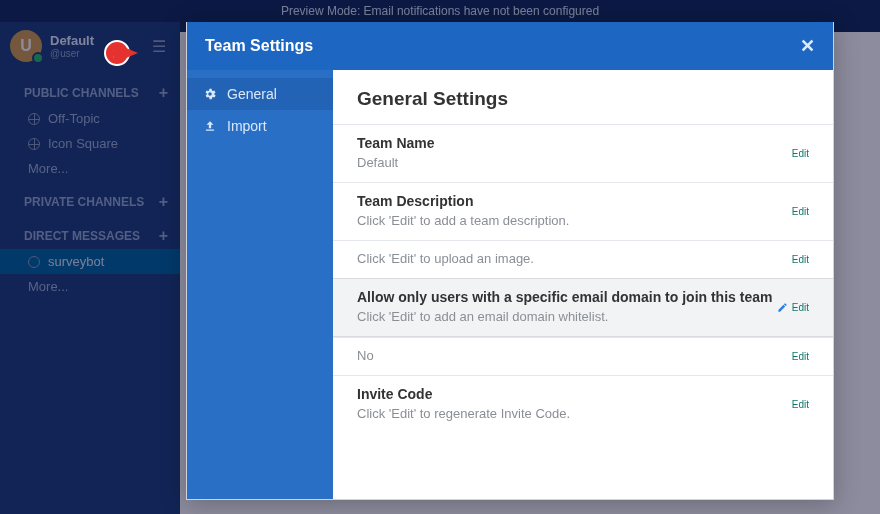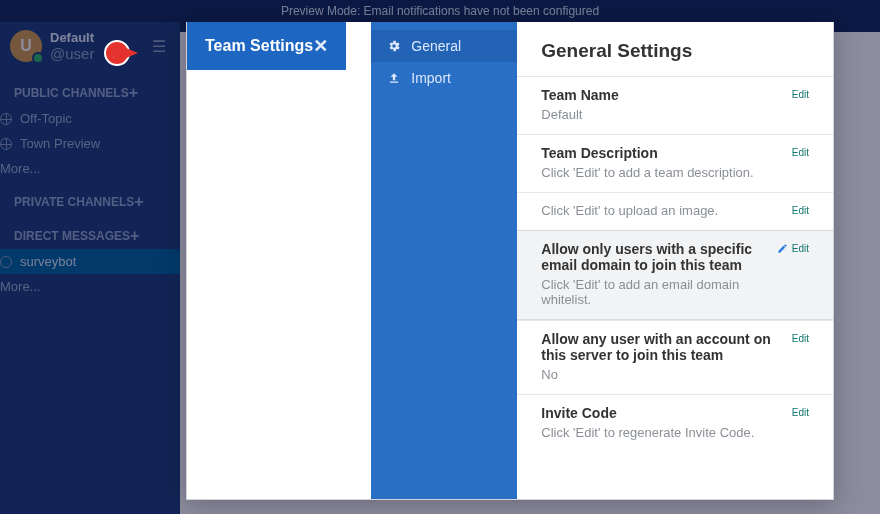--- a/index.html
+++ b/index.html
@@ -5,46 +5,46 @@
     * { margin:0; padding:0; box-sizing:border-box; }
     body { font-family:Arial,Helvetica,sans-serif; width:880px; height:514px; overflow:hidden; background:#fff; }
     .overlay-mask{ position:absolute; left:0; top:0; width:880px; height:514px; background:rgba(0,0,40,0.45); z-index:5; pointer-events:none; }
     .banner { height:32px; background:#142f5c; color:#dce6f4; font-size:12px; text-align:center; line-height:22px; width:880px; }
     .sidebar { position:absolute; left:0; top:22px; width:180px; height:492px; background:#20427a; color:#a2b5d0; font-size:13px; }
     .user-row{ display:flex; align-items:center; padding:8px 10px 10px 10px; }
     .avatar{ width:32px; height:32px; border-radius:50%; background:#d69e4f; color:#fff; font-weight:bold; display:flex; align-items:center; justify-content:center; font-size:16px; position:relative;}
     .avatar .status-dot{ position:absolute; right:-2px; bottom:-2px; width:12px; height:12px; border-radius:50%; background:#2dbd6e; border:2px solid #20427a;}
     .user-info{ margin-left:8px; flex:1; }
     .user-info .name{ color:#e8eefb; font-weight:bold; font-size:13px; }
-    .user-info .handle{ color:#94a9c8; font-size:15px; }
+    .user-info .handle{ color:#94a9c8; font-size:10px; }
     .hamburger{ width:18px; color:#8ea2c0; font-size:16px; cursor:pointer;}
-    .sb-header{ display:flex; align-items:center; padding:12px 12px 4px 14px; font-size:12px; color:#96accf; font-weight:bold;}
+    .sb-header{ display:flex; align-items:center; justify-content:space-between; padding:12px 12px 4px 24px; font-size:12px; color:#96accf; font-weight:bold;}
     .sb-header .plus{ font-size:16px; color:#96accf; cursor:pointer;}
-    .sb-item{ padding:5px 0; font-size:13px; color:#9fb3d3; cursor:pointer; display:flex; align-items:center;}
+    .sb-item{ padding:5px 28px; font-size:13px; color:#9fb3d3; cursor:pointer; display:flex; align-items:center;}
     .sb-item .globe{ width:12px; height:12px; border:1.4px solid #8b9fc0; border-radius:50%; margin-right:8px; position:relative;}
     .sb-item .globe:before{content:""; position:absolute; left:50%; top:0; bottom:0; border-left:1.2px solid #8b9fc0;}
     .sb-item .globe:after{content:""; position:absolute; top:50%; left:0; right:0; border-top:1.2px solid #8b9fc0;}
     .sb-item.active{ background:#0369a1; color:#dbe5f4; }
     .sb-item.dot:before{content:""; width:10px; height:10px; border-radius:50%; border:1.5px solid #8b9fc0; margin-right:8px; display:inline-block;}
     .callout{ position:absolute; left:104px; top:40px; z-index:30; }
     .callout .bubble{ background:#e6322e; color:#fff; width:26px; height:26px; border-radius:50%; display:flex; align-items:center; justify-content:center; font-weight:bold; font-size:14px; position:relative; border:2px solid #fff;}
     .callout .bubble:after{ content:""; position:absolute; right:-20px; top:50%; transform:translateY(-50%); border:10px solid transparent; border-left:24px solid #e6322e; }
-    .modal{ position:absolute; left:186px; top:22px; width:648px; height:478px; background:#fff; box-shadow:0 4px 24px rgba(0,0,0,0.25); z-index:20; border:1px solid #d0d4da; border-top:none; display:flex; }
+    .modal{ position:absolute; left:186px; top:22px; width:648px; height:478px; background:#fff; box-shadow:0 4px 24px rgba(0,0,0,0.25); z-index:20; border:1px solid #d0d4da; border-top:none; display:flex; flex-direction:column; }
     .modal-header{ height:48px; background:#1d66c1; color:#fff; display:flex; align-items:center; padding:0 18px; font-size:16px; font-weight:600; }
     .modal-header .title{ flex:1; }
     .modal-header .close{ font-size:18px; cursor:pointer; color:#e1ebfa;}
-    .modal-body{ flex:1; display:flex; min-height:0;padding-left:25px;}
+    .modal-body{ flex:1; display:flex; min-height:0;}
     .modal-nav{ width:146px; background:#2a6fc6; padding-top:8px; color:#dbe8fb; font-size:14px;}
     .modal-nav .item{ display:flex; align-items:center; padding:8px 16px; cursor:pointer; }
     .modal-nav .item.active{ background:#2263b6;}
     .modal-nav .item .icon{ width:14px; margin-right:10px; display:flex; }
     .modal-nav svg{ width:14px; height:14px; fill:#dbe8fb;}
     .modal-content{ flex:1; padding:16px 0 0 0; overflow:hidden; }
     .modal-content h2{ font-size:19px; color:#333; font-weight:600; padding:2px 24px 14px 24px;}
-    .setting{ border-top:1px solid #e3e6ea; padding:10px 24px 12px 24px; display:flex; align-items:flex-start; }
+    .setting{ border-top:1px solid #e3e6ea; padding:10px 24px 12px 24px; display:flex; align-items:center; }
     .setting .text{ flex:1; }
     .setting .label{ font-size:14px; color:#333; font-weight:bold; margin-bottom:4px; }
     .setting .value{ font-size:13px; color:#8a8f96; }
     .setting .edit{ color:#0f766e; font-size:10px; cursor:pointer; display:flex; align-items:center; gap:4px; padding-top:2px; white-space:nowrap;}
     .setting.active{ background:#f2f3f5; border:1px solid #d8dbe0; border-left:none; border-right:none; }
     .setting.active .edit svg{ width:11px; height:11px; fill:#2a7de1;}
   </style>
 </head>
 <body>
 
@@ -66,21 +66,21 @@
   <div class="sb-header">
     <span>PUBLIC CHANNELS</span>
     <span class="plus">+</span>
   </div>
   <div class="sb-item">
       <span class="globe"></span>
       <span>Off-Topic</span>
     </div>
   <div class="sb-item">
       <span class="globe"></span>
-      <span>Town Preview</span>
+      <span>Icon Square</span>
     </div>
   <div class="sb-item">
       <span>More...</span>
     </div>
 
   <div class="sb-header">
     <span>PRIVATE CHANNELS</span>
     <span class="plus">+</span>
   </div>
 
@@ -164,21 +164,20 @@
           </div>
         <span class="edit">
             <svg viewBox="0 0 24 24">
               <path d="M3 17.25V21h3.75L17.81 9.94l-3.75-3.75L3 17.25zM20.71 7.04a1 1 0 000-1.41l-2.34-2.34a1 1 0 00-1.41 0l-1.83 1.83 3.75 3.75 1.83-1.83z"></path>
             </svg>
             <span>Edit</span>
           </span>
       </div>
       <div class="setting">
         <div class="text">
-            <div class="label">Allow any user with an account on this server to join this team</div>
             <div class="value">No</div>
           </div>
         <span class="edit">
             <span>Edit</span>
           </span>
       </div>
       <div class="setting">
         <div class="text">
             <div class="label">Invite Code</div>
             <div class="value">Click 'Edit' to regenerate Invite Code.</div>

